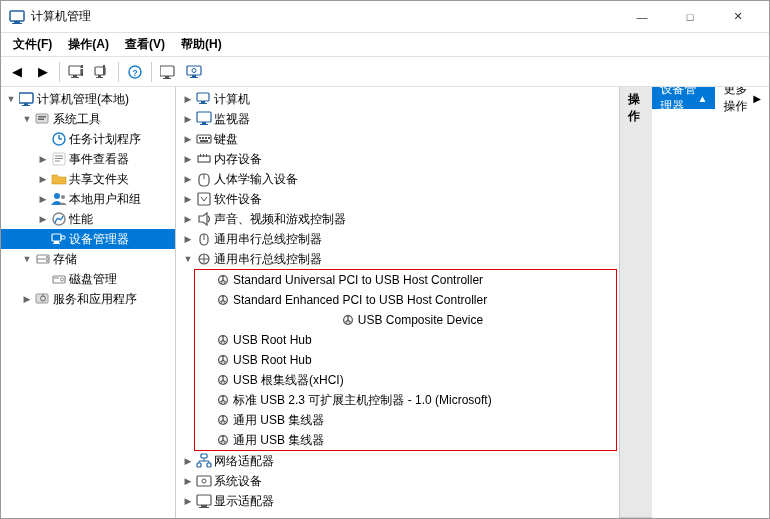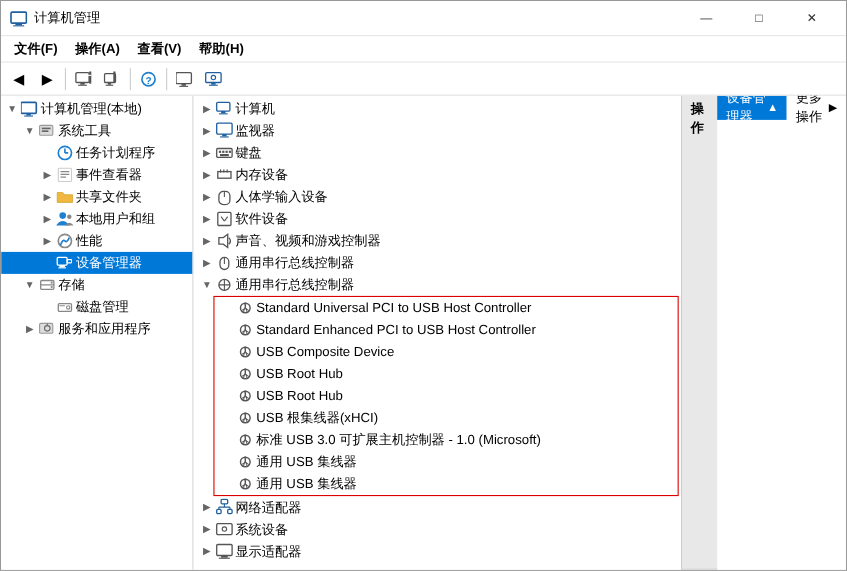--- a/index.html
+++ b/index.html
@@ -597,34 +597,50 @@
               <line x1="6" y1="10" x2="8" y2="8" stroke="#555" stroke-width="1.5"></line>
               <line x1="10" y1="10" x2="8" y2="8" stroke="#555" stroke-width="1.5"></line>
               <circle cx="8" cy="3.5" r="1.2" fill="#555"></circle>
               <circle cx="5.5" cy="11" r="1.2" fill="none" stroke="#555" stroke-width="1"></circle>
               <circle cx="10.5" cy="11" r="1.2" fill="none" stroke="#555" stroke-width="1"></circle>
             </svg>
           </span>
           <span class="device-label">Standard Enhanced PCI to USB Host Controller</span>
         </div>
 
+        <div class="device-item" style="padding-left:4px;justify-content:center;">
+          <span class="device-expand" style="opacity:0;">▶</span>
+          <span class="device-icon">
+            <svg width="14" height="14" viewBox="0 0 16 16">
+              <circle cx="8" cy="8" r="5" fill="none" stroke="#555" stroke-width="1.5"></circle>
+              <line x1="8" y1="4" x2="8" y2="8" stroke="#555" stroke-width="1.5"></line>
+              <line x1="6" y1="10" x2="8" y2="8" stroke="#555" stroke-width="1.5"></line>
+              <line x1="10" y1="10" x2="8" y2="8" stroke="#555" stroke-width="1.5"></line>
+              <circle cx="8" cy="3.5" r="1.2" fill="#555"></circle>
+              <circle cx="5.5" cy="11" r="1.2" fill="none" stroke="#555" stroke-width="1"></circle>
+              <circle cx="10.5" cy="11" r="1.2" fill="none" stroke="#555" stroke-width="1"></circle>
+            </svg>
+          </span>
+          <span class="device-label">USB Composite Device</span>
+        </div>
+
         <div class="device-item" style="padding-left:4px;">
           <span class="device-expand" style="opacity:0;">▶</span>
           <span class="device-icon">
             <svg width="14" height="14" viewBox="0 0 16 16">
               <circle cx="8" cy="8" r="5" fill="none" stroke="#555" stroke-width="1.5"></circle>
               <line x1="8" y1="4" x2="8" y2="8" stroke="#555" stroke-width="1.5"></line>
               <line x1="6" y1="10" x2="8" y2="8" stroke="#555" stroke-width="1.5"></line>
               <line x1="10" y1="10" x2="8" y2="8" stroke="#555" stroke-width="1.5"></line>
               <circle cx="8" cy="3.5" r="1.2" fill="#555"></circle>
               <circle cx="5.5" cy="11" r="1.2" fill="none" stroke="#555" stroke-width="1"></circle>
               <circle cx="10.5" cy="11" r="1.2" fill="none" stroke="#555" stroke-width="1"></circle>
             </svg>
           </span>
-          <span class="device-label">USB Composite Device</span>
+          <span class="device-label">USB Root Hub</span>
         </div>
 
         <div class="device-item" style="padding-left:4px;">
           <span class="device-expand" style="opacity:0;">▶</span>
           <span class="device-icon">
             <svg width="14" height="14" viewBox="0 0 16 16">
               <circle cx="8" cy="8" r="5" fill="none" stroke="#555" stroke-width="1.5"></circle>
               <line x1="8" y1="4" x2="8" y2="8" stroke="#555" stroke-width="1.5"></line>
               <line x1="6" y1="10" x2="8" y2="8" stroke="#555" stroke-width="1.5"></line>
               <line x1="10" y1="10" x2="8" y2="8" stroke="#555" stroke-width="1.5"></line>
@@ -642,53 +658,37 @@
             <svg width="14" height="14" viewBox="0 0 16 16">
               <circle cx="8" cy="8" r="5" fill="none" stroke="#555" stroke-width="1.5"></circle>
               <line x1="8" y1="4" x2="8" y2="8" stroke="#555" stroke-width="1.5"></line>
               <line x1="6" y1="10" x2="8" y2="8" stroke="#555" stroke-width="1.5"></line>
               <line x1="10" y1="10" x2="8" y2="8" stroke="#555" stroke-width="1.5"></line>
               <circle cx="8" cy="3.5" r="1.2" fill="#555"></circle>
               <circle cx="5.5" cy="11" r="1.2" fill="none" stroke="#555" stroke-width="1"></circle>
               <circle cx="10.5" cy="11" r="1.2" fill="none" stroke="#555" stroke-width="1"></circle>
             </svg>
           </span>
-          <span class="device-label">USB Root Hub</span>
+          <span class="device-label">USB 根集线器(xHCI)</span>
         </div>
 
         <div class="device-item" style="padding-left:4px;">
           <span class="device-expand" style="opacity:0;">▶</span>
           <span class="device-icon">
             <svg width="14" height="14" viewBox="0 0 16 16">
               <circle cx="8" cy="8" r="5" fill="none" stroke="#555" stroke-width="1.5"></circle>
               <line x1="8" y1="4" x2="8" y2="8" stroke="#555" stroke-width="1.5"></line>
               <line x1="6" y1="10" x2="8" y2="8" stroke="#555" stroke-width="1.5"></line>
               <line x1="10" y1="10" x2="8" y2="8" stroke="#555" stroke-width="1.5"></line>
               <circle cx="8" cy="3.5" r="1.2" fill="#555"></circle>
               <circle cx="5.5" cy="11" r="1.2" fill="none" stroke="#555" stroke-width="1"></circle>
               <circle cx="10.5" cy="11" r="1.2" fill="none" stroke="#555" stroke-width="1"></circle>
             </svg>
           </span>
-          <span class="device-label">USB 根集线器(xHCI)</span>
-        </div>
-
-        <div class="device-item" style="padding-left:4px;">
-          <span class="device-expand" style="opacity:0;">▶</span>
-          <span class="device-icon">
-            <svg width="14" height="14" viewBox="0 0 16 16">
-              <circle cx="8" cy="8" r="5" fill="none" stroke="#555" stroke-width="1.5"></circle>
-              <line x1="8" y1="4" x2="8" y2="8" stroke="#555" stroke-width="1.5"></line>
-              <line x1="6" y1="10" x2="8" y2="8" stroke="#555" stroke-width="1.5"></line>
-              <line x1="10" y1="10" x2="8" y2="8" stroke="#555" stroke-width="1.5"></line>
-              <circle cx="8" cy="3.5" r="1.2" fill="#555"></circle>
-              <circle cx="5.5" cy="11" r="1.2" fill="none" stroke="#555" stroke-width="1"></circle>
-              <circle cx="10.5" cy="11" r="1.2" fill="none" stroke="#555" stroke-width="1"></circle>
-            </svg>
-          </span>
-          <span class="device-label">标准 USB 3.0 可扩展主机控制器 - 1.0 (Microsoft)</span>
+          <span class="device-label">标准 USB 2.3 可扩展主机控制器 - 1.0 (Microsoft)</span>
         </div>
 
         <div class="device-item" style="padding-left:4px;">
           <span class="device-expand" style="opacity:0;">▶</span>
           <span class="device-icon">
             <svg width="14" height="14" viewBox="0 0 16 16">
               <circle cx="8" cy="8" r="5" fill="none" stroke="#555" stroke-width="1.5"></circle>
               <line x1="8" y1="4" x2="8" y2="8" stroke="#555" stroke-width="1.5"></line>
               <line x1="6" y1="10" x2="8" y2="8" stroke="#555" stroke-width="1.5"></line>
               <line x1="10" y1="10" x2="8" y2="8" stroke="#555" stroke-width="1.5"></line>

